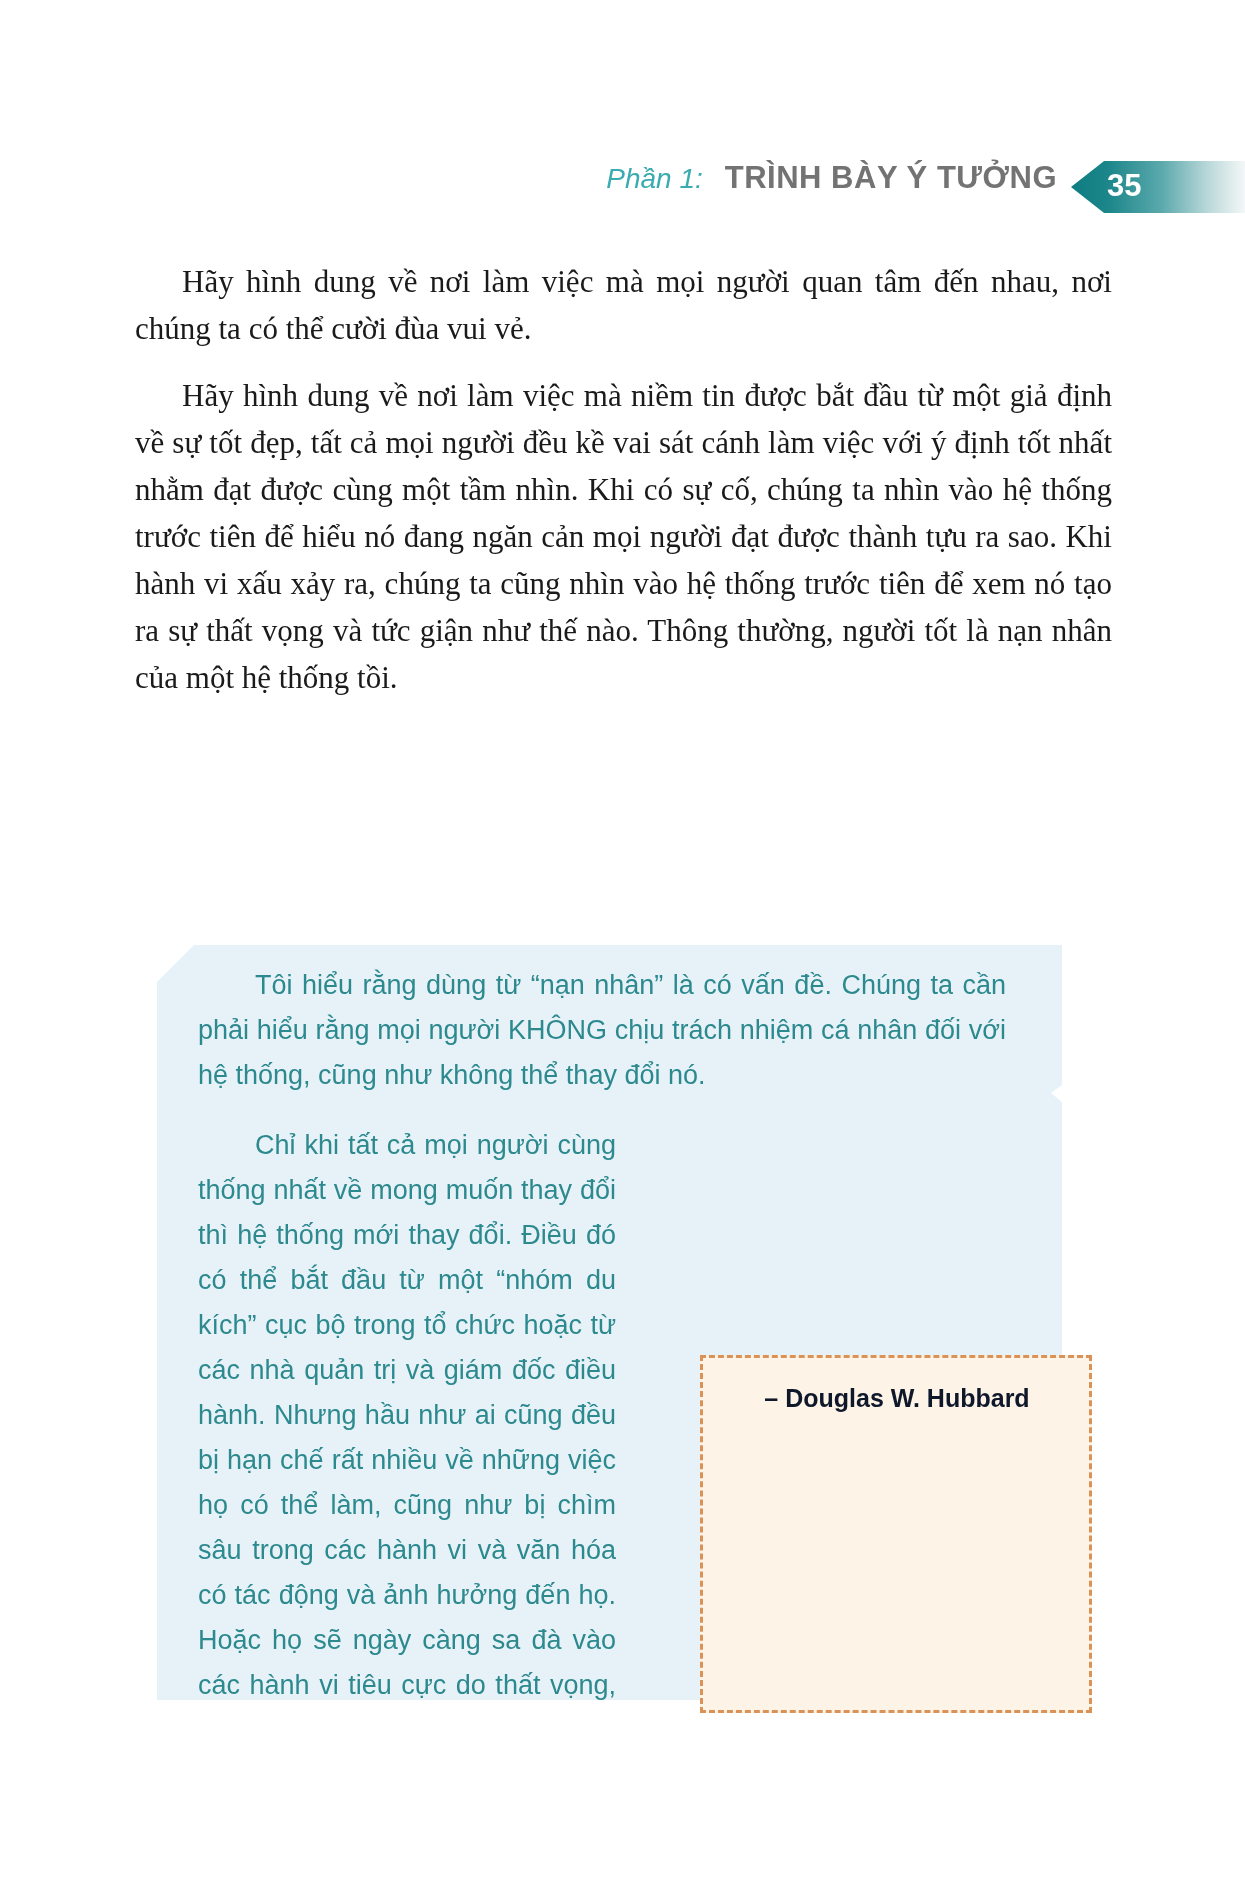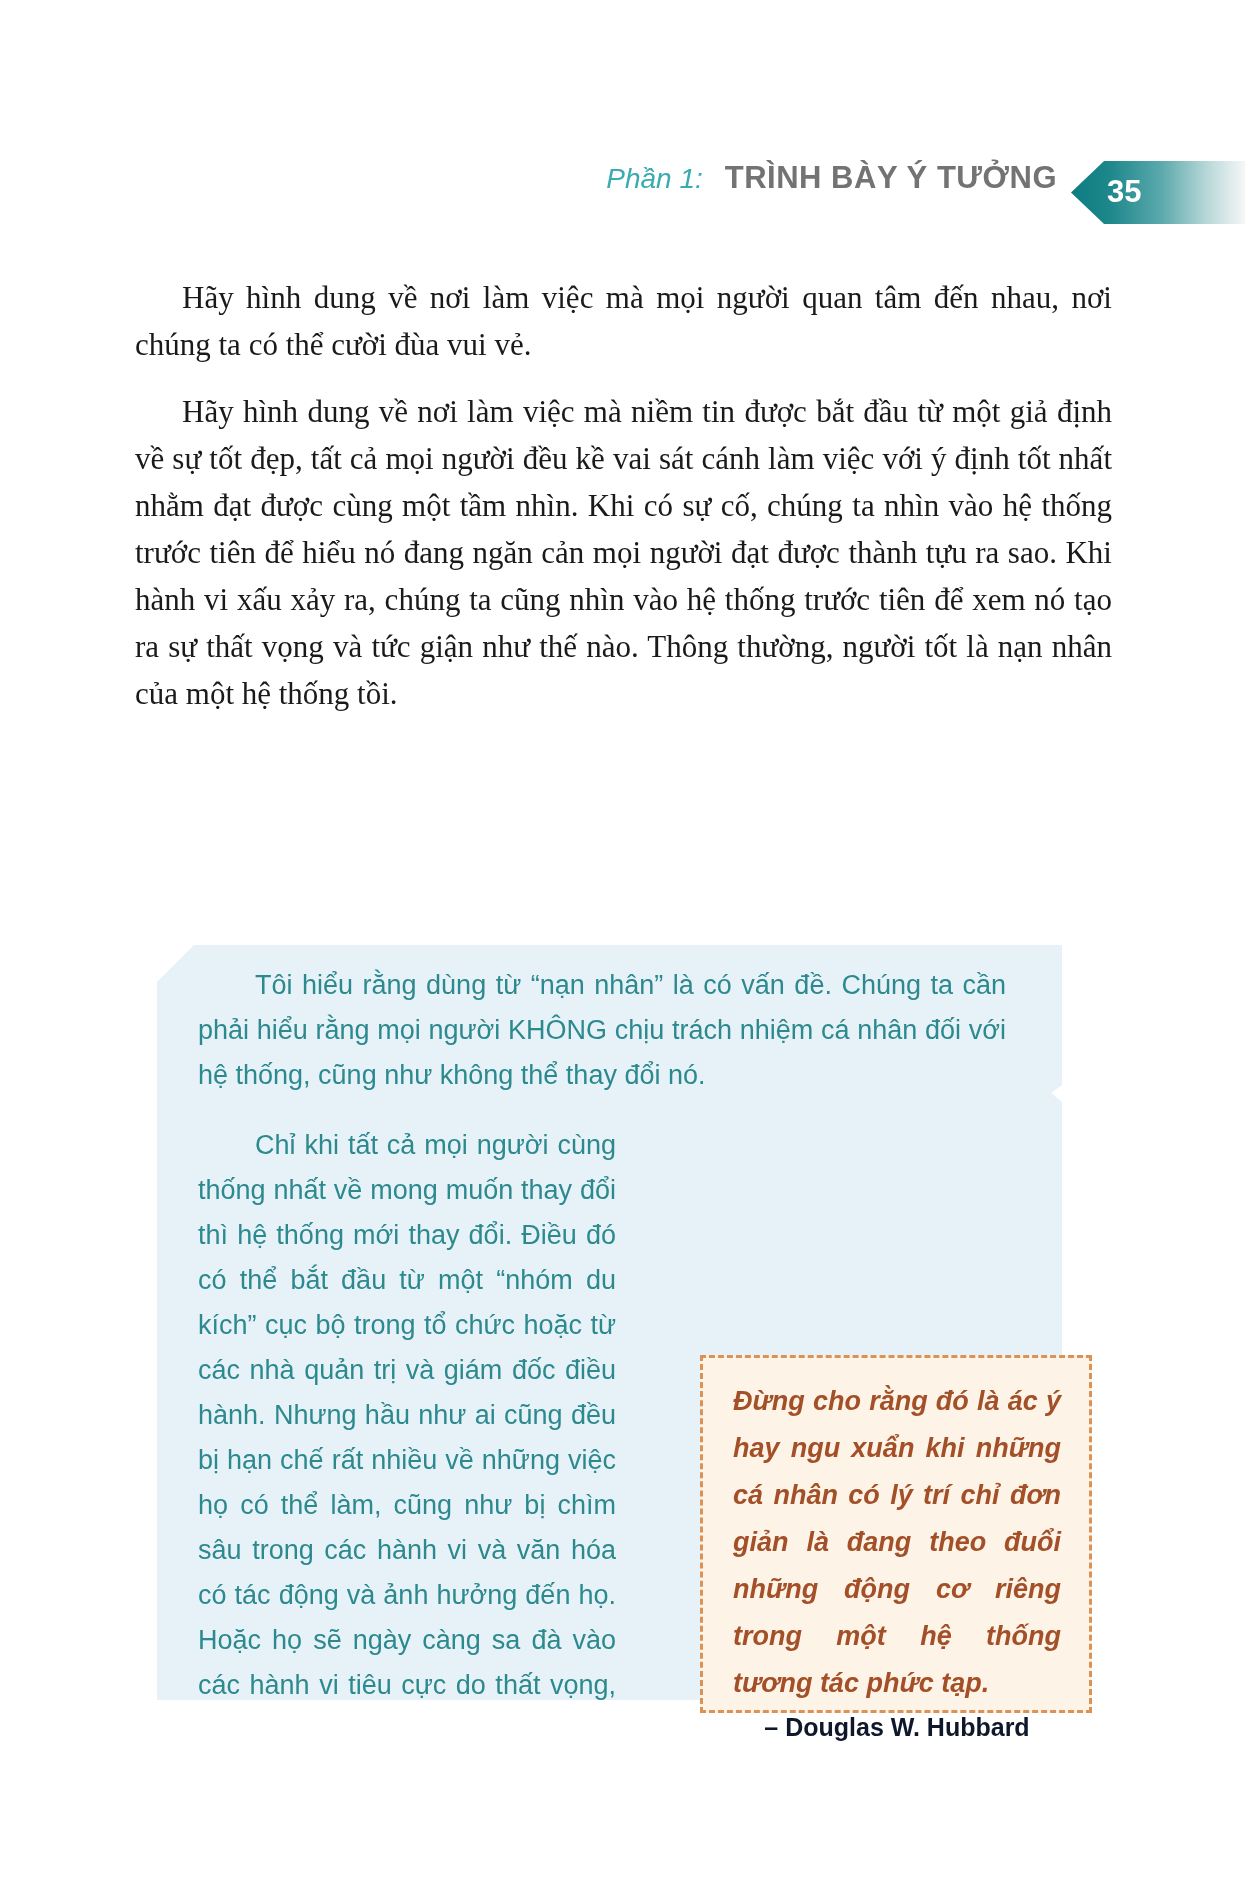--- a/index.html
+++ b/index.html
@@ -33,21 +33,21 @@
     font-weight: bold;
     font-size: 31px;
     letter-spacing: 0.5px;
     color: #737373;
   }
   .page-number-arrow {
     position: absolute;
     top: 161px;
     right: 0;
     width: 174px;
-    height: 63px;
+    height: 52px;
     background: linear-gradient(90deg, #0d7c81 0%, #1d878b 22%, #5ba9ac 52%, #b8d7d8 78%, #eaf1f1 96%, #f4f7f7 100%);
     clip-path: polygon(0% 50%, 19% 0%, 100% 0%, 100% 100%, 19% 100%);
   }
   .page-number {
     position: absolute;
     left: 36px;
     top: 50%;
     transform: translateY(-52%);
     font-family: "Liberation Sans", sans-serif;
     font-weight: bold;
@@ -57,21 +57,21 @@
 
   
   .body-text {
     position: absolute;
     left: 135px;
     top: 258px;
     width: 977px;
     color: #1a1a1a;
   }
   .body-text p {
-    margin: 16px 0 20px 0;
+    margin: 0 0 20px 0;
     font-size: 31px;
     line-height: 47px;
     text-align: justify;
     text-indent: 47px;
   }
 
   
   .callout {
     position: absolute;
     left: 157px;
@@ -162,17 +162,16 @@
   <div class="callout">
     <p>Tôi hiểu rằng dùng từ “nạn nhân” là có vấn đề. Chúng ta cần phải hiểu rằng mọi người KHÔNG chịu trách nhiệm cá nhân đối với hệ thống, cũng như không thể thay đổi nó.</p>
     <div>
       <div class="quote-spacer"></div>
       <p>Chỉ khi tất cả mọi người cùng thống nhất về mong muốn thay đổi thì hệ thống mới thay đổi. Điều đó có thể bắt đầu từ một “nhóm du kích” cục bộ trong tổ chức hoặc từ các nhà quản trị và giám đốc điều hành. Nhưng hầu như ai cũng đều bị hạn chế rất nhiều về những việc họ có thể làm, cũng như bị chìm sâu trong các hành vi và văn hóa có tác động và ảnh hưởng đến họ. Hoặc họ sẽ ngày càng sa đà vào các hành vi tiêu cực do thất vọng, hoặc họ thực sự tin rằng mình đang làm điều đúng. Khi đó, có khiển trách họ cũng chẳng dẫn đến kết quả gì.</p>
     </div>
   </div>
   <div class="callout-notch"></div>
 
   <div class="quote-box">
-    <p class="quote-text">Đừng cho rằng đó là ác ý hay ngu xuẩn khi những cá nhân có lý trí chỉ đơn giản là đang theo đuổi những động cơ riêng trong một hệ thống tương tác phức tạp.</p>
     <p class="quote-attribution">– Douglas W. Hubbard</p>
   </div>
 
 </div>
 
 </body></html>

